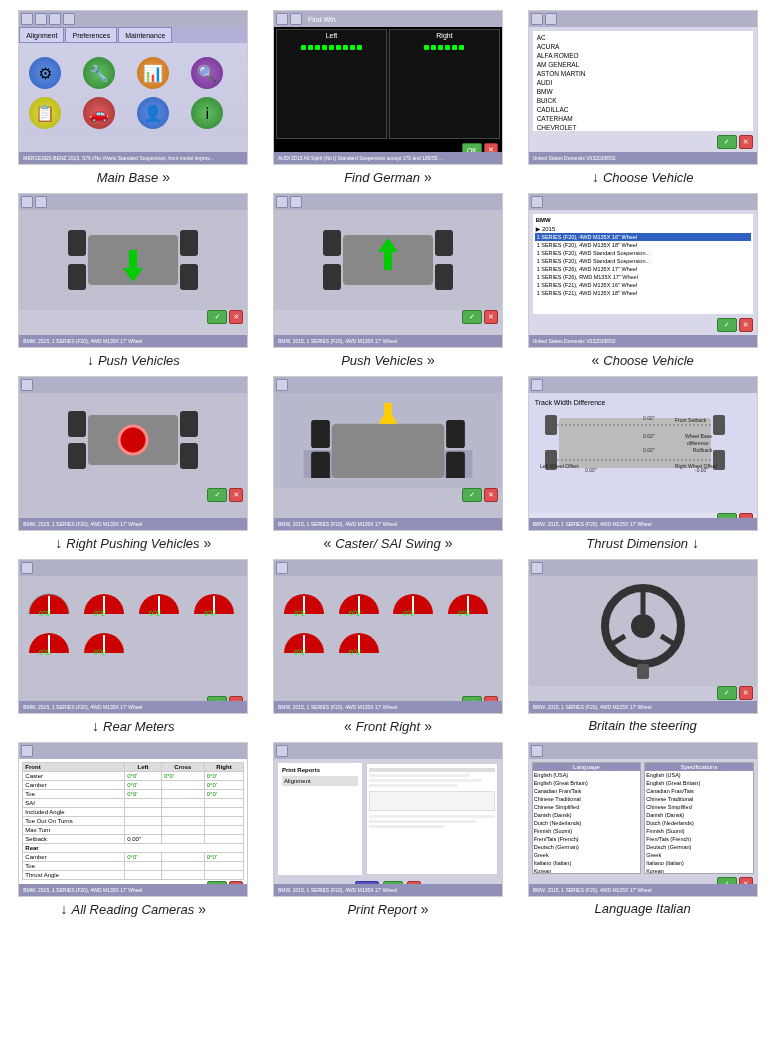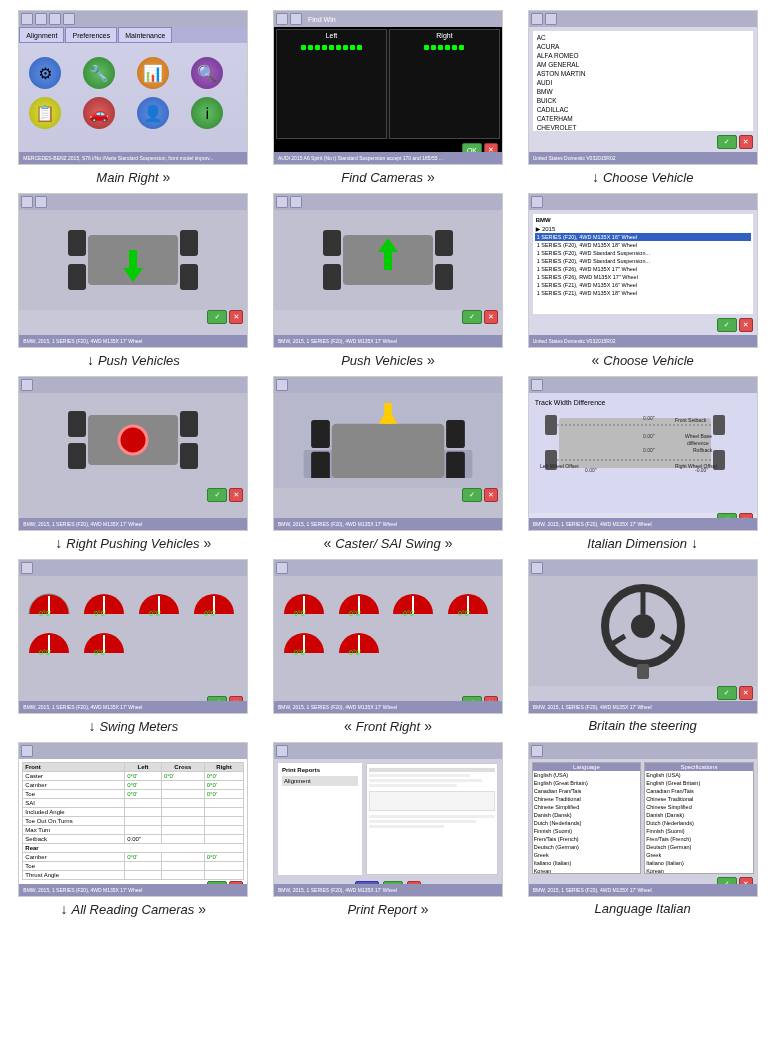--- a/index.html
+++ b/index.html
@@ -260,21 +260,21 @@
               <div class="icon-circle ic-yellow">📋</div>
               <div class="icon-circle ic-red">🚗</div>
               <div class="icon-circle ic-blue">👤</div>
               <div class="icon-circle ic-green">ℹ</div>
             </div>
           </div>
           <div class="ss-statusbar" style="font-size:5px;">MERCEDES-BENZ 2015, S76 i/No i/Vario Standard Suspension, front model improv...</div>
         </div>
       </div>
       <div class="label-row">
-        <span>Main Right</span>
+        <span>Main Base</span>
         <span class="arrow">»</span>
       </div>
     </div>
 
     <div class="cell">
       <div class="screenshot-box">
         <div class="ss ss-findcam">
           <div class="ss-toolbar" style="background:#b0b0c8;">
             <span class="tb-btn"></span>
             <span class="tb-btn"></span>
@@ -308,21 +308,21 @@
             </div>
           </div>
           <div style="display:flex;justify-content:flex-end;gap:2px;padding:2px 4px;">
             <div class="btn-ok">OK</div>
             <div class="btn-x">✕</div>
           </div>
           <div class="ss-statusbar" style="font-size:5px;">AUDI 2015 A6 Spirit (No i) Standard Suspension accept 170 and 185/55 ...</div>
         </div>
       </div>
       <div class="label-row">
-        <span>Find Cameras</span>
+        <span>Find German</span>
         <span class="arrow">»</span>
       </div>
     </div>
 
     <div class="cell">
       <div class="screenshot-box">
         <div class="ss ss-chooseveh">
           <div class="ss-toolbar">
             <span class="tb-btn"></span>
             <span class="tb-btn"></span>
@@ -562,21 +562,21 @@
             </svg>
           </div>
           <div style="display:flex;justify-content:flex-end;gap:2px;padding:0 4px 2px;">
             <div class="btn-ok">✓</div>
             <div class="btn-x">✕</div>
           </div>
           <div class="ss-statusbar" style="font-size:5px;">BMW, 2015, 1 SERIES (F20), 4WD M135X 17' Wheel</div>
         </div>
       </div>
       <div class="label-row">
-        <span>Italian Dimension</span>
+        <span>Thrust Dimension</span>
         <span class="arrow">↓</span>
       </div>
     </div>
 
     <div class="cell">
       <div class="screenshot-box">
         <div class="ss ss-meters">
           <div class="ss-toolbar">
             <span class="tb-btn"></span>
           </div>
@@ -618,21 +618,21 @@
           </div>
           <div style="display:flex;justify-content:flex-end;gap:2px;padding:0 4px 2px;">
             <div class="btn-ok">✓</div>
             <div class="btn-x">✕</div>
           </div>
           <div class="ss-statusbar" style="font-size:5px;">BMW, 2015, 1 SERIES (F20), 4WD M135X 17' Wheel</div>
         </div>
       </div>
       <div class="label-row">
         <span class="arrow">↓</span>
-        <span>Swing Meters</span>
+        <span>Rear Meters</span>
       </div>
     </div>
 
     <div class="cell">
       <div class="screenshot-box">
         <div class="ss ss-meters">
           <div class="ss-toolbar">
             <span class="tb-btn"></span>
           </div>
           <div style="background:#c0c0d0;padding:4px;height:120px;">

